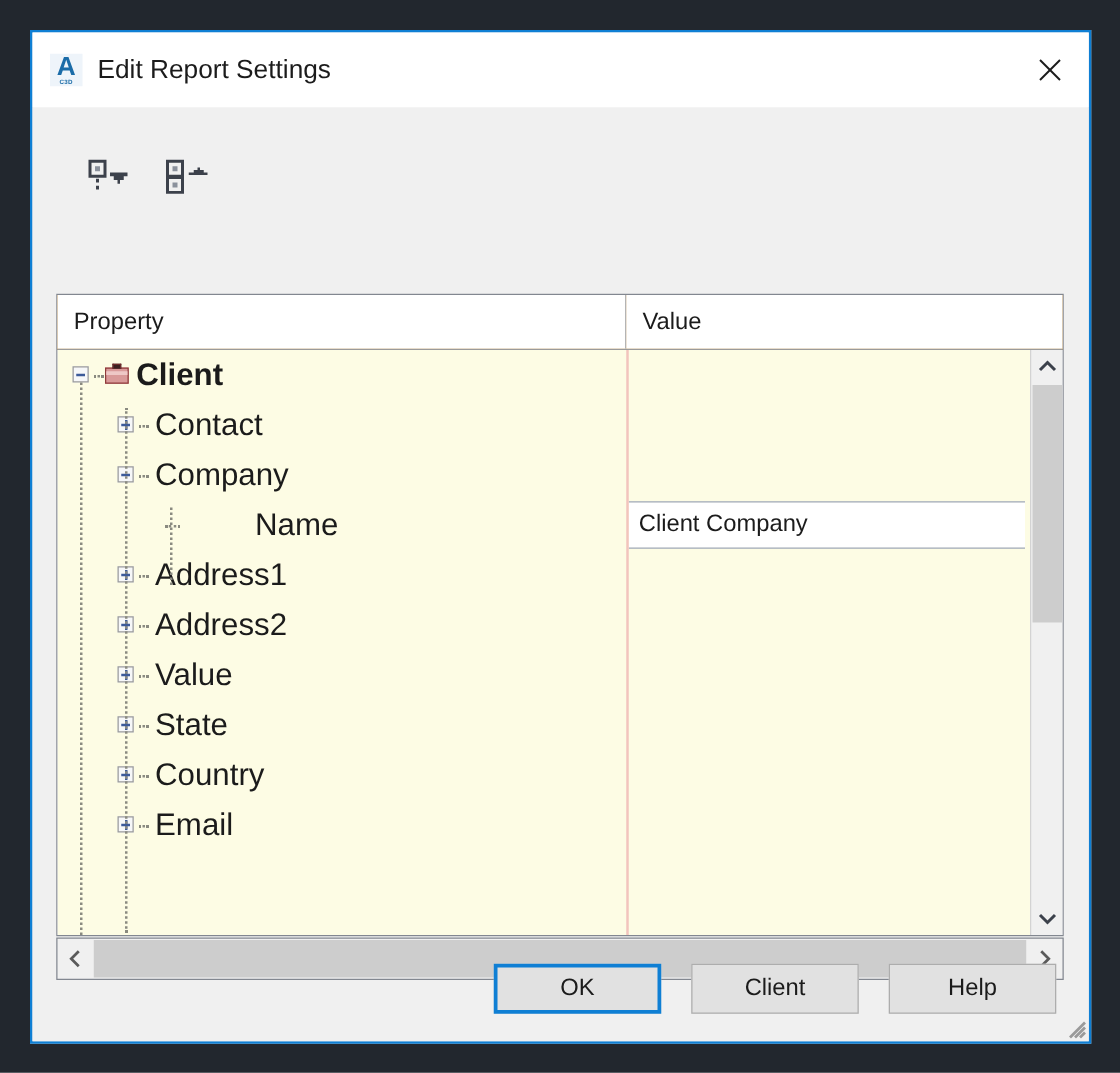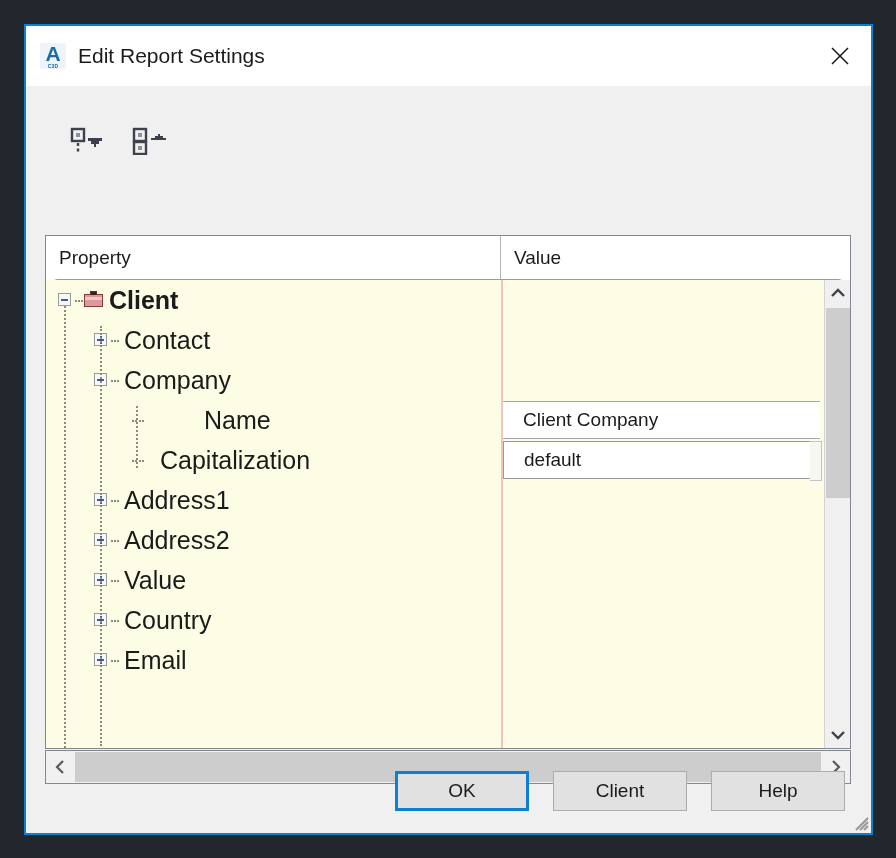--- a/index.html
+++ b/index.html
@@ -101,21 +101,20 @@
     background: #ffffff;
     display: flex;
     flex-direction: column;
   }
   #grid-header {
     height: 44px;
     display: flex;
     background: #a16207;
     border-bottom: 1px solid #9a9a9a;
     flex: 0 0 auto;
-    border-radius: 13px;
   }
   .col-head {
     display: flex;
     align-items: center;
     font-size: 19px;
     color: #1b1b1b;
     padding-left: 13px;
     background: #ffffff;
     cursor: pointer;
   }
@@ -239,21 +238,21 @@
 
   
   .val-text {
     position: absolute;
     left: 2px; top: 1px;
     right: 4px; height: 38px;
     background: #ffffff;
     border-top: 1px solid #9fa8b2;
     border-bottom: 1px solid #9fa8b2;
     display: flex; align-items: center;
-    padding-left: 20px;
+    padding-left: 8px;
     font-size: 19px;
     color: #1b1b1b;
     cursor: text;
   }
   .val-text.focused {
     border: 1px solid #9a9a9a;
     right: 12px;
   }
   .val-text.focused::after {
     content: "";
@@ -431,48 +430,47 @@
               <div class="prop-cell">
                 <div class="dots" style="position: absolute; left: 85px; top: 20px;"></div>
                 <div class="node-label" style="position: absolute; left: 114px; margin-left: 44px;">Name</div>
               </div>
               <div class="val-cell">
                 <div class="val-text">Client Company</div>
               </div>
             </div>
             <div class="row">
               <div class="prop-cell">
-                <div class="dots" style="position: absolute; left: 85px; top: 20px;"></div>
-                <div class="node-label" style="position: absolute; left: 114px;">Capitalization</div>
-              </div>
-              <div class="val-cell">
-                <div class="val-text focused">default</div>
-              </div>
-            </div>
-            <div class="row">
-              <div class="prop-cell">
                 <div class="expander plus" style="position: absolute; left: 48px; top: 13px;"></div>
                 <div class="dots" style="position: absolute; left: 64px; top: 20px; width: 8px;"></div>
                 <div class="node-label" style="position: absolute; left: 78px;">Address1</div>
               </div>
               <div class="val-cell"></div>
             </div>
             <div class="row">
               <div class="prop-cell">
                 <div class="expander plus" style="position: absolute; left: 48px; top: 13px;"></div>
                 <div class="dots" style="position: absolute; left: 64px; top: 20px; width: 8px;"></div>
                 <div class="node-label" style="position: absolute; left: 78px;">Address2</div>
               </div>
               <div class="val-cell"></div>
             </div>
             <div class="row">
               <div class="prop-cell">
                 <div class="expander plus" style="position: absolute; left: 48px; top: 13px;"></div>
                 <div class="dots" style="position: absolute; left: 64px; top: 20px; width: 8px;"></div>
                 <div class="node-label" style="position: absolute; left: 78px;">Value</div>
+              </div>
+              <div class="val-cell"></div>
+            </div>
+            <div class="row">
+              <div class="prop-cell">
+                <div class="expander plus" style="position: absolute; left: 48px; top: 13px;"></div>
+                <div class="dots" style="position: absolute; left: 64px; top: 20px; width: 8px;"></div>
+                <div class="node-label" style="position: absolute; left: 78px;">State</div>
               </div>
               <div class="val-cell"></div>
             </div>
             <div class="row">
               <div class="prop-cell">
                 <div class="expander plus" style="position: absolute; left: 48px; top: 13px;"></div>
                 <div class="dots" style="position: absolute; left: 64px; top: 20px; width: 8px;"></div>
                 <div class="node-label" style="position: absolute; left: 78px;">Country</div>
               </div>
               <div class="val-cell"></div>

